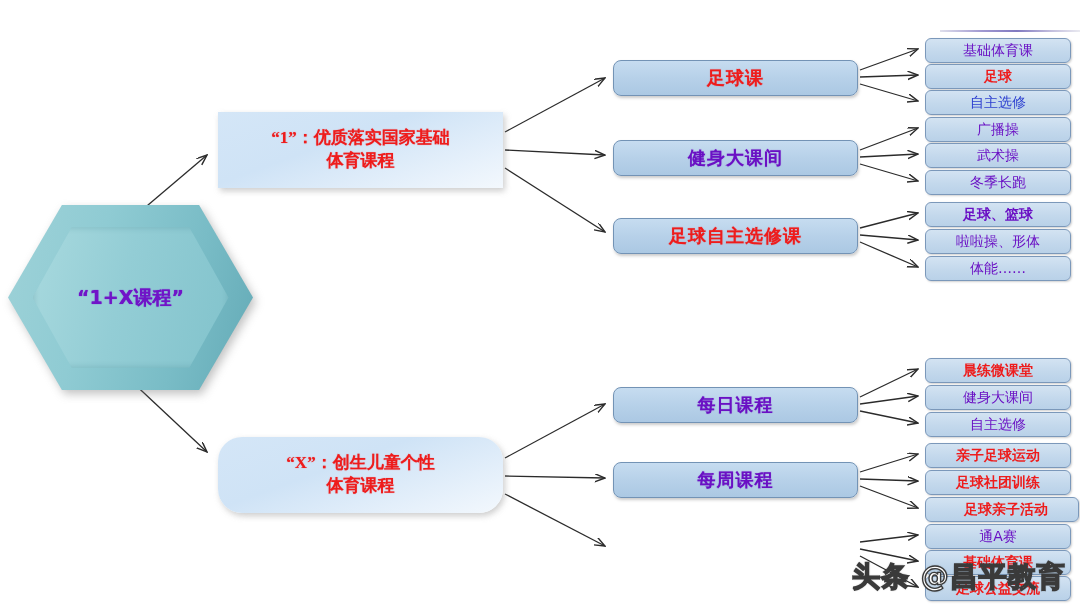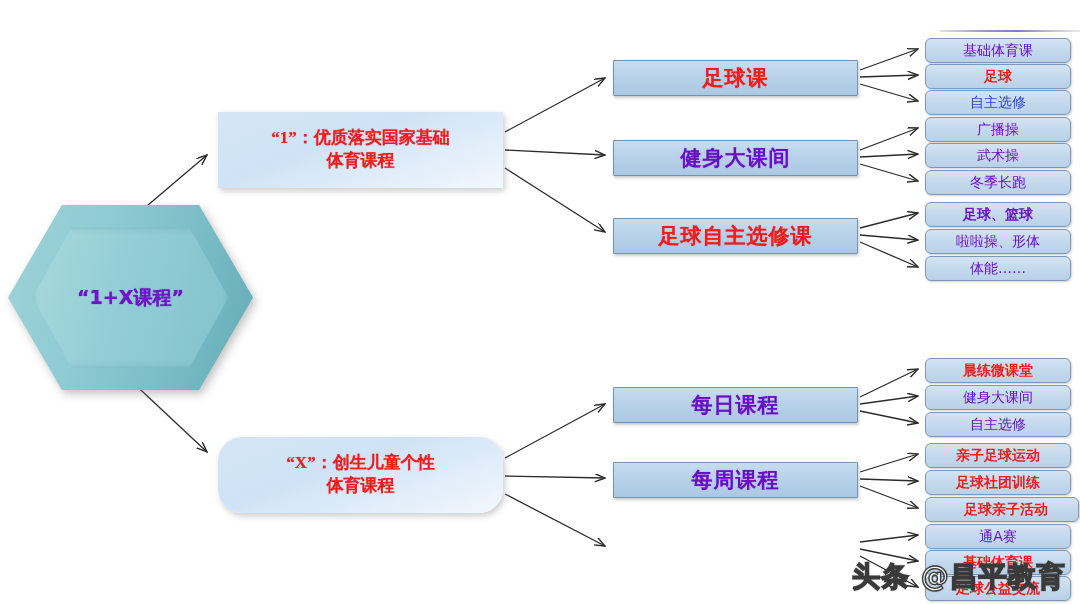--- a/index.html
+++ b/index.html
@@ -96,26 +96,26 @@
   #l1-one  { left: 218px; top: 112px; width: 285px; height: 76px; }
   #l1-x    { left: 218px; top: 437px; width: 285px; height: 76px; border-radius: 24px; }
 
   
   .l2-box {
     position: absolute;
     width: 243px;
     height: 34px;
     background: linear-gradient(180deg, #c6dcf0 0%, #b7d1e9 50%, #abc8e3 100%);
     border: 1.4px solid #7393b5;
-    border-radius: 1px;
+    border-radius: 8px;
     box-shadow: 1px 2px 3px rgba(140,140,140,.45);
     display: flex;
     align-items: center;
     justify-content: center;
-    font-size: 21px;
+    font-size: 18px;
     font-weight: bold;
     letter-spacing: 1px;
   }
   .c-red    { color: #ee1c1c; text-shadow: 0 0 1px rgba(238,28,28,.6); }
   .c-purple { color: #6a10c4; text-shadow: 0 0 1px rgba(106,16,196,.5); }
 
   #l2-a { left: 613px; top: 60px; }
   #l2-b { left: 613px; top: 140px; }
   #l2-c { left: 613px; top: 218px; }
   #l2-d { left: 613px; top: 387px; }

